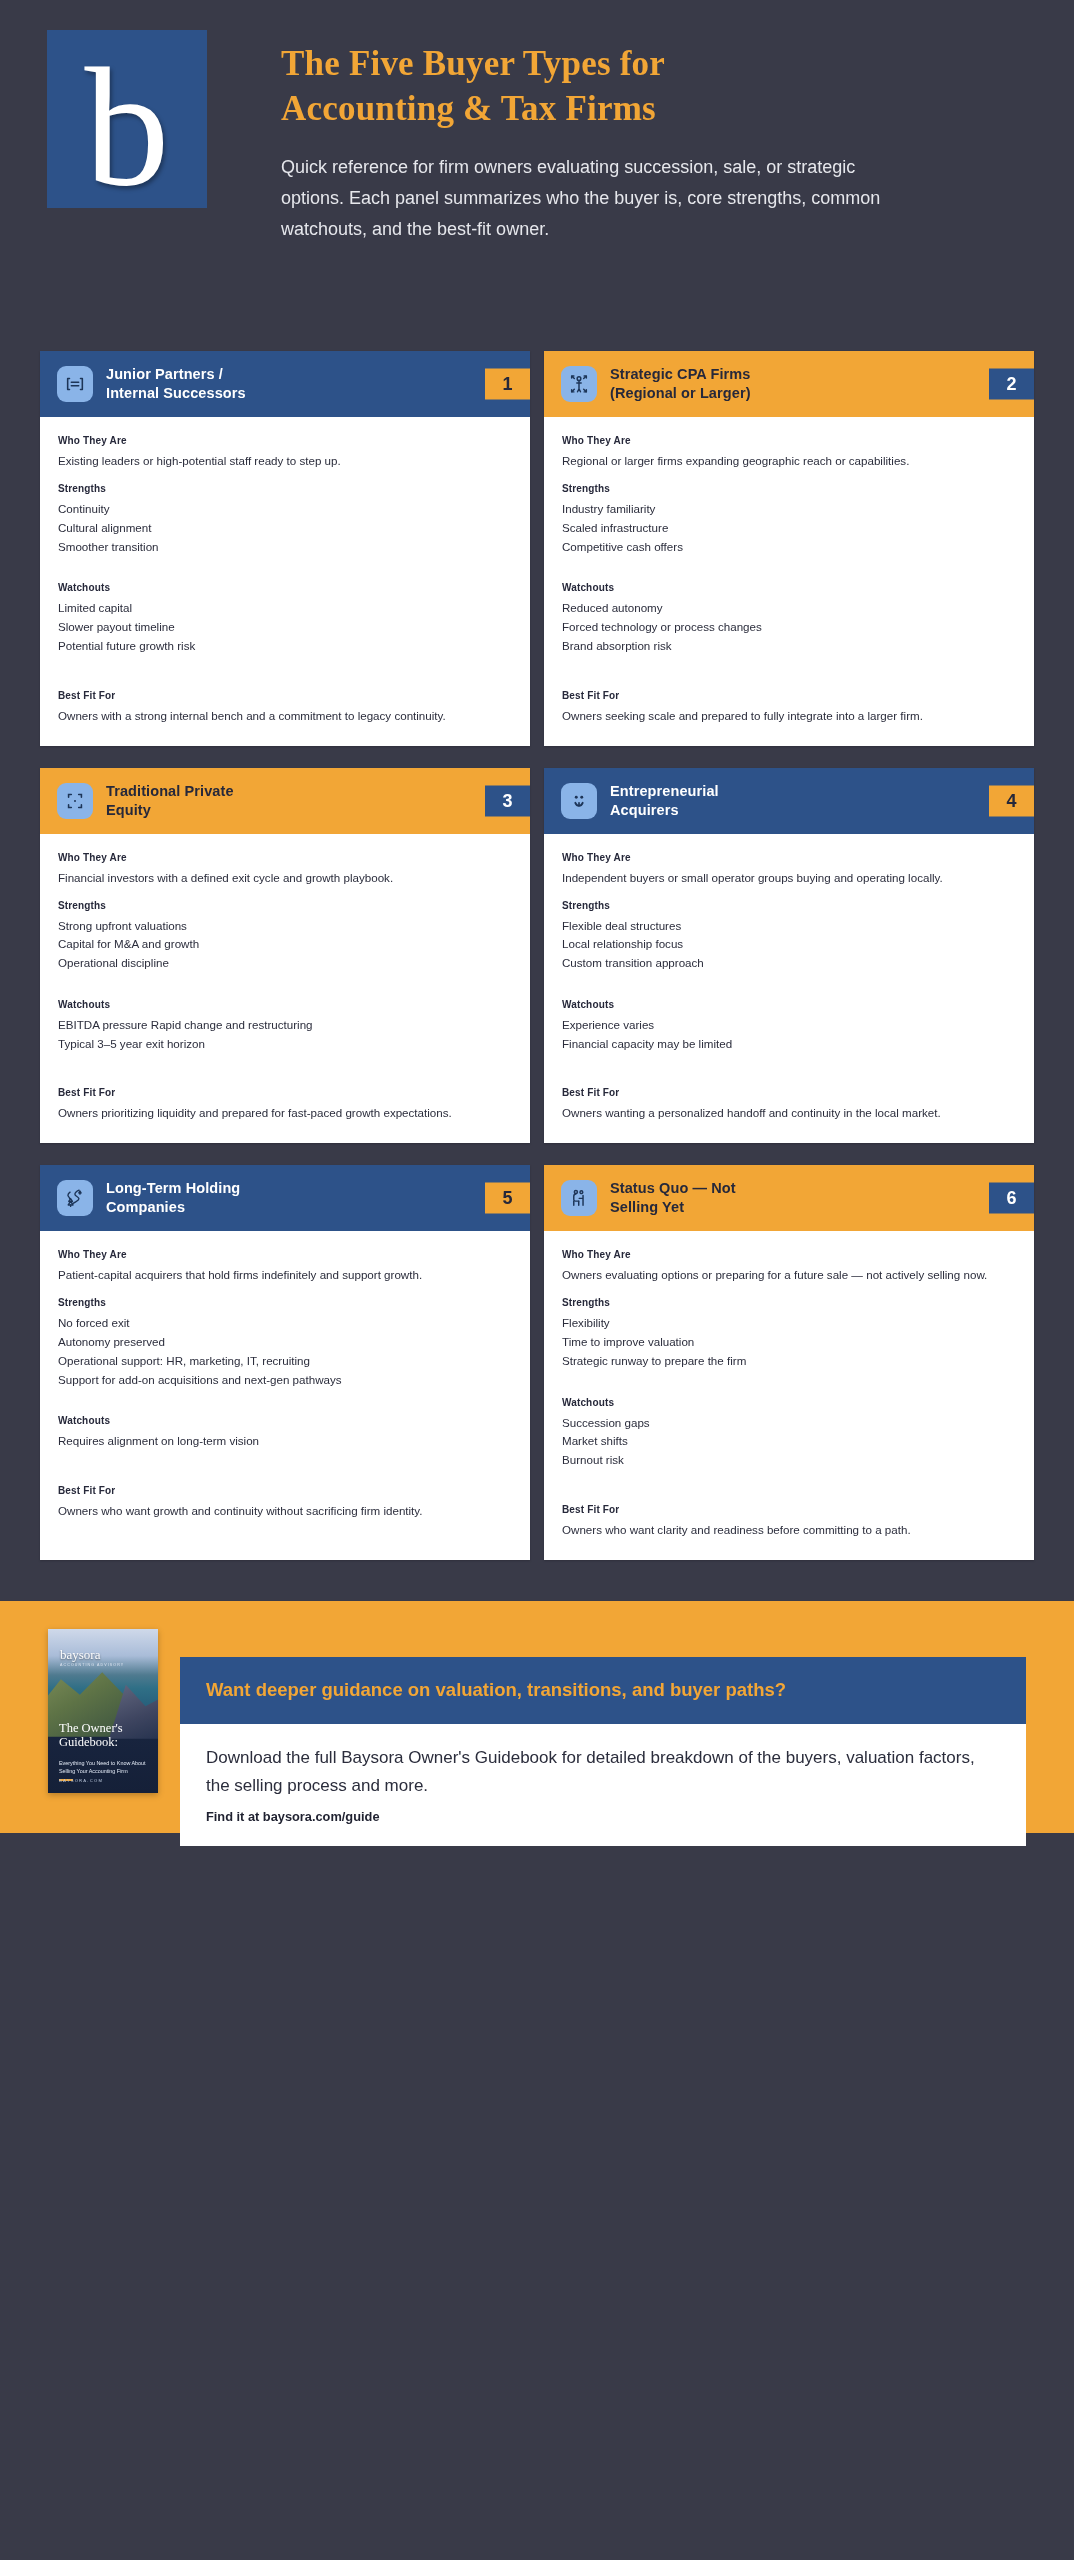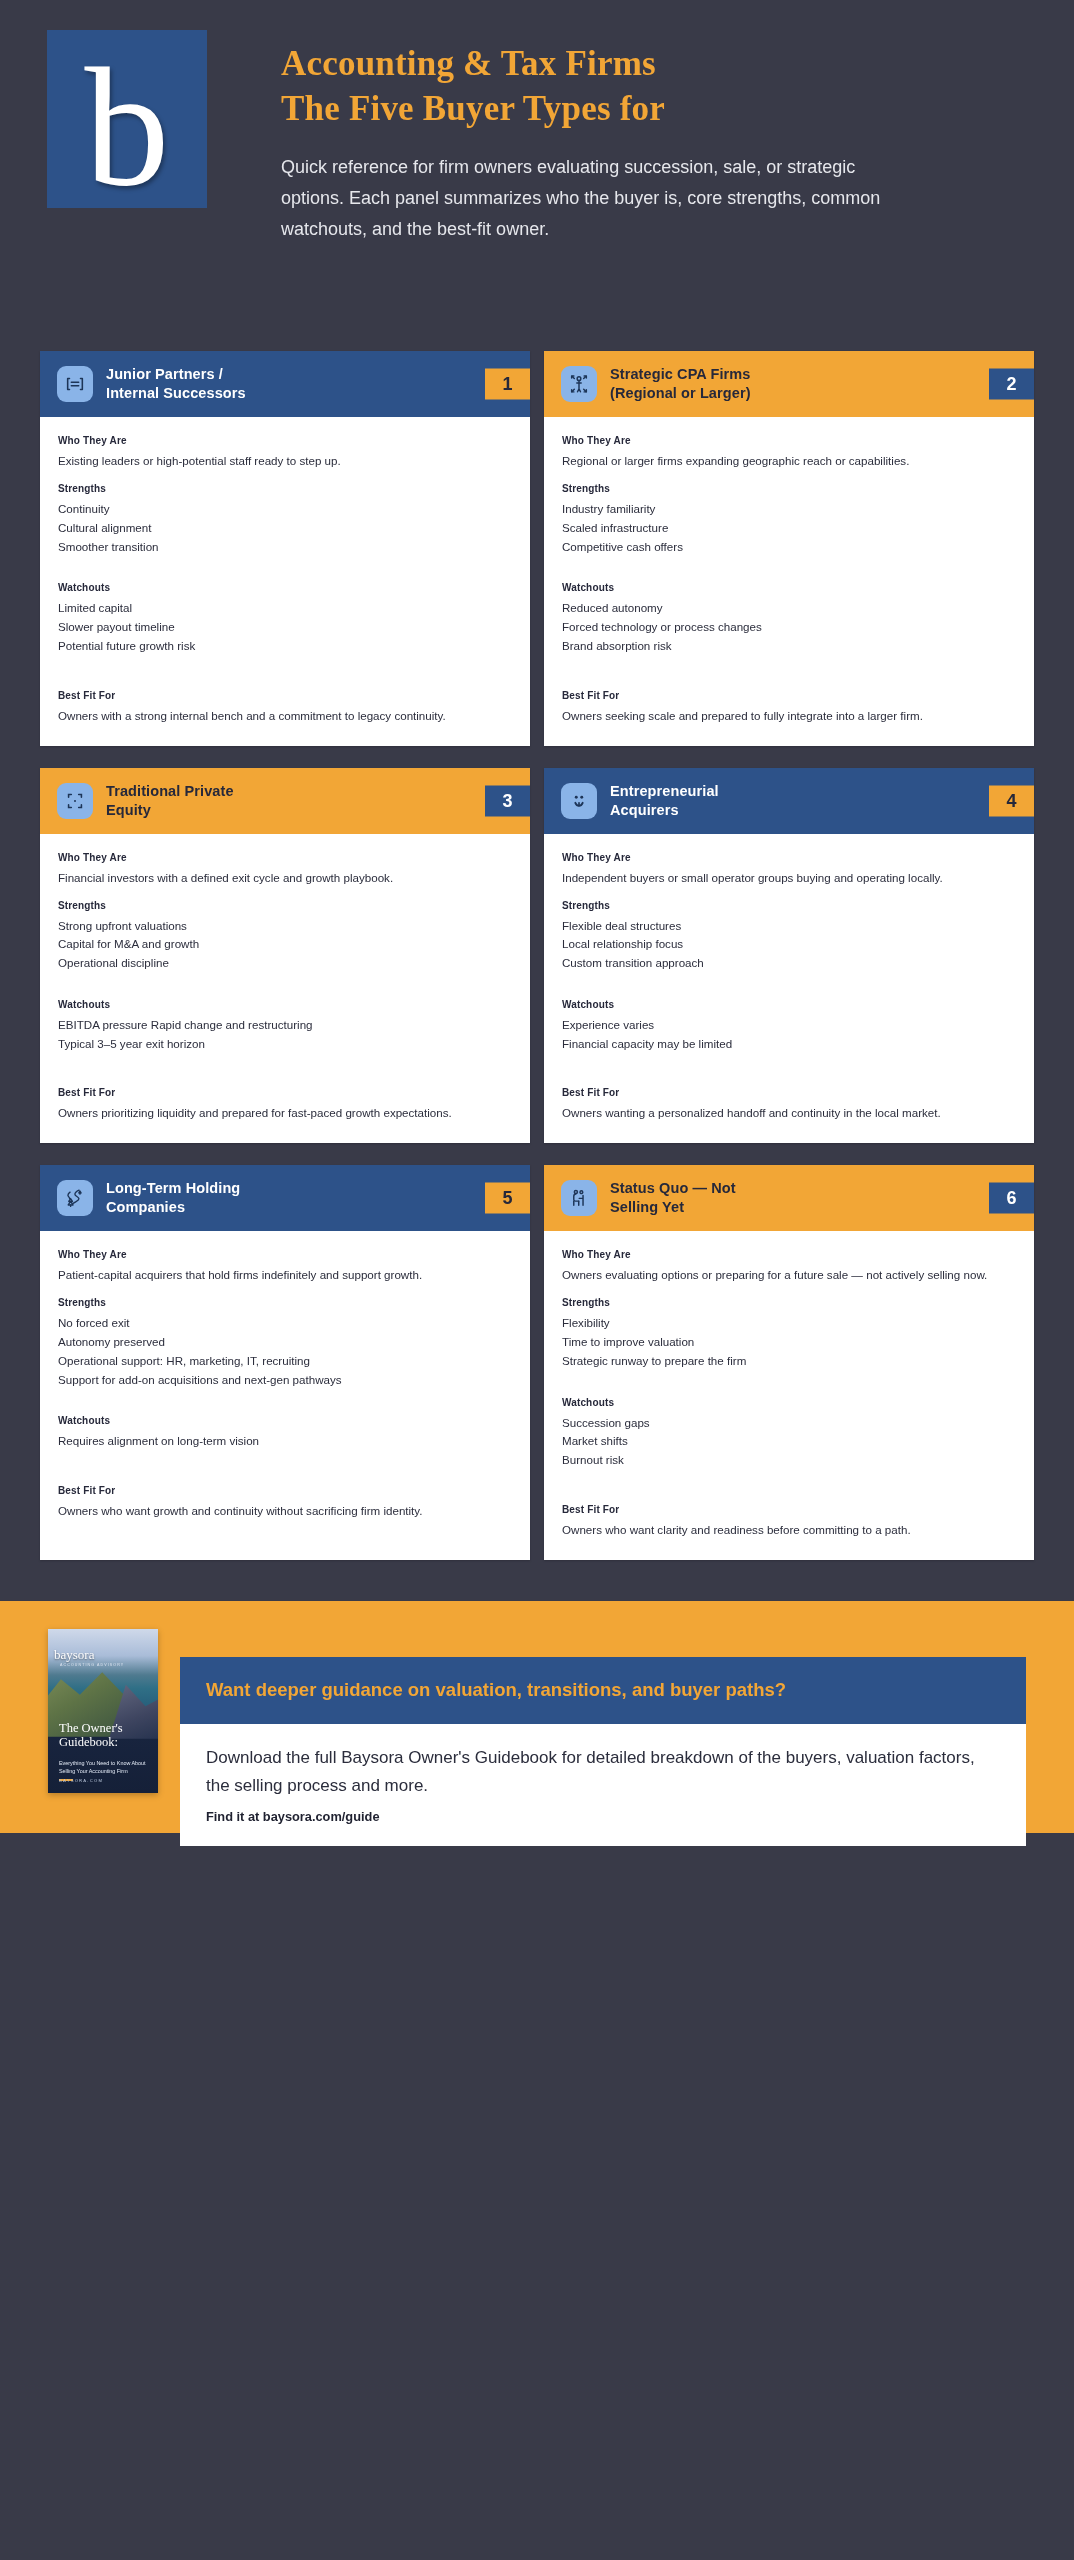--- a/index.html
+++ b/index.html
@@ -190,21 +190,21 @@
   .book-photo::after {
     content: "";
     position: absolute;
     right: -14px; top: 50px;
     width: 70px; height: 60px;
     background: linear-gradient(160deg, #6b6f86 0%, #3e4560 60%, #23304c 100%);
     clip-path: polygon(10% 100%, 34% 10%, 62% 46%, 100% 22%, 100% 100%);
   }
   .book-brand {
     position: absolute;
-    top: 18px; left: 6px;
+    top: 18px; left: 12px;
     font-family: "Liberation Serif", serif;
     font-size: 13px;
     color: #ffffff;
     z-index: 3;
     text-shadow: 0 1px 2px rgba(0,0,0,0.5);
   }
   .book-brand-sub {
     position: absolute;
     top: 34px; left: 12px;
     font-size: 3.6px;
@@ -275,22 +275,22 @@
 <body>
 
 <div class="page">
 
   <div class="hero">
     <div class="logo-block">
       <span class="logo-b">b</span>
     </div>
     <div class="hero-text">
       <div class="hero-title">
+        <div>The Five Buyer Types for</div>
         <div>Accounting &amp; Tax Firms</div>
-        <div>The Five Buyer Types for</div>
       </div>
       <div class="hero-sub">Quick reference for firm owners evaluating succession, sale, or strategic options.  Each panel summarizes who the buyer is, core strengths, common watchouts, and the best-fit owner.</div>
     </div>
   </div>
 
   <div class="grid" id="grid">
       <div class="card">
         <div class="card-head blue">
           <div class="icon-tile">
             <svg width="22" height="22" viewBox="0 0 24 24" fill="none" stroke="#1d3558" stroke-width="1.7" stroke-linecap="round">

